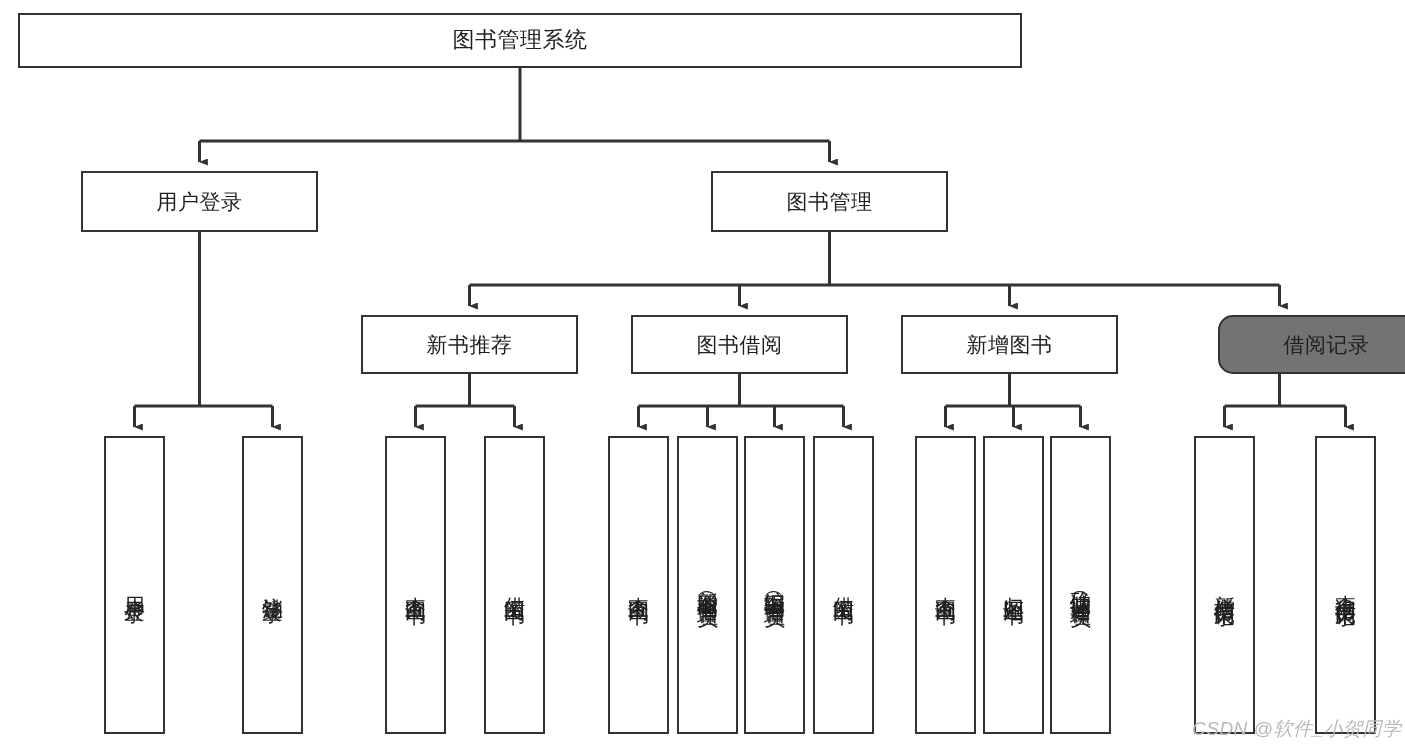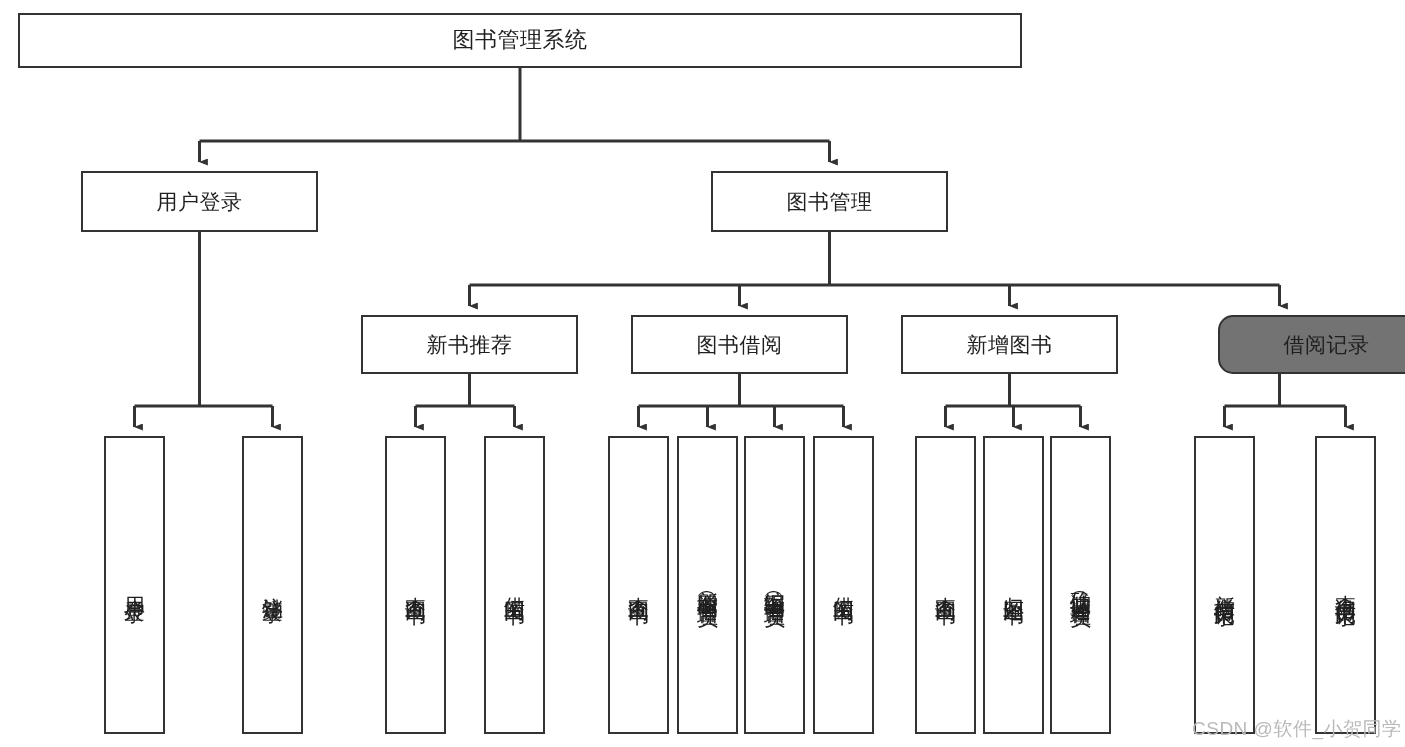--- a/index.html
+++ b/index.html
@@ -64,20 +64,21 @@
     letter-spacing: 2.5px;
     max-height: 100%;
   }
   .watermark {
     position: absolute;
     font-size: 19px;
     color: #b9b9b9;
     white-space: nowrap;
     letter-spacing: 0.5px;
     pointer-events: none;
+    font-style: italic;
   }
 </style>
 </head>
 <body>
 
 <div id="diagram-root">
 
   <svg id="edges-layer" viewBox="0 0 1405 747" width="1405" height="747" xmlns="http://www.w3.org/2000/svg">
     <defs>
       <marker id="arrowhead" markerWidth="7" markerHeight="9" refX="3.5" refY="8.4" orient="auto" markerUnits="userSpaceOnUse">

